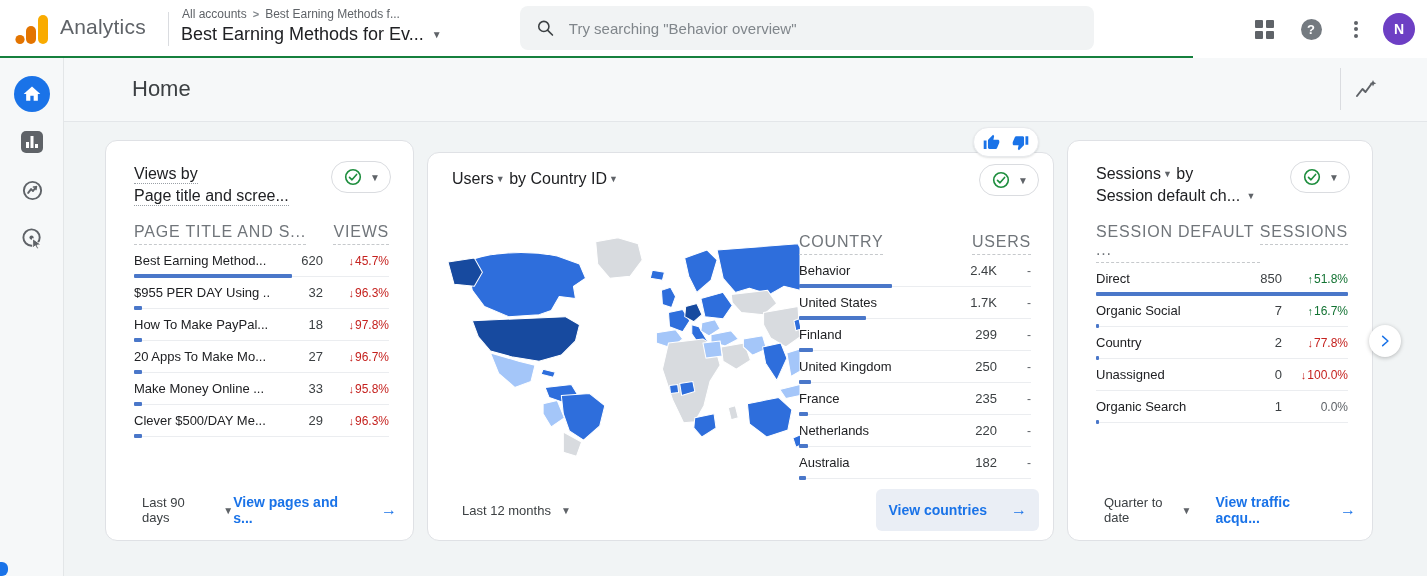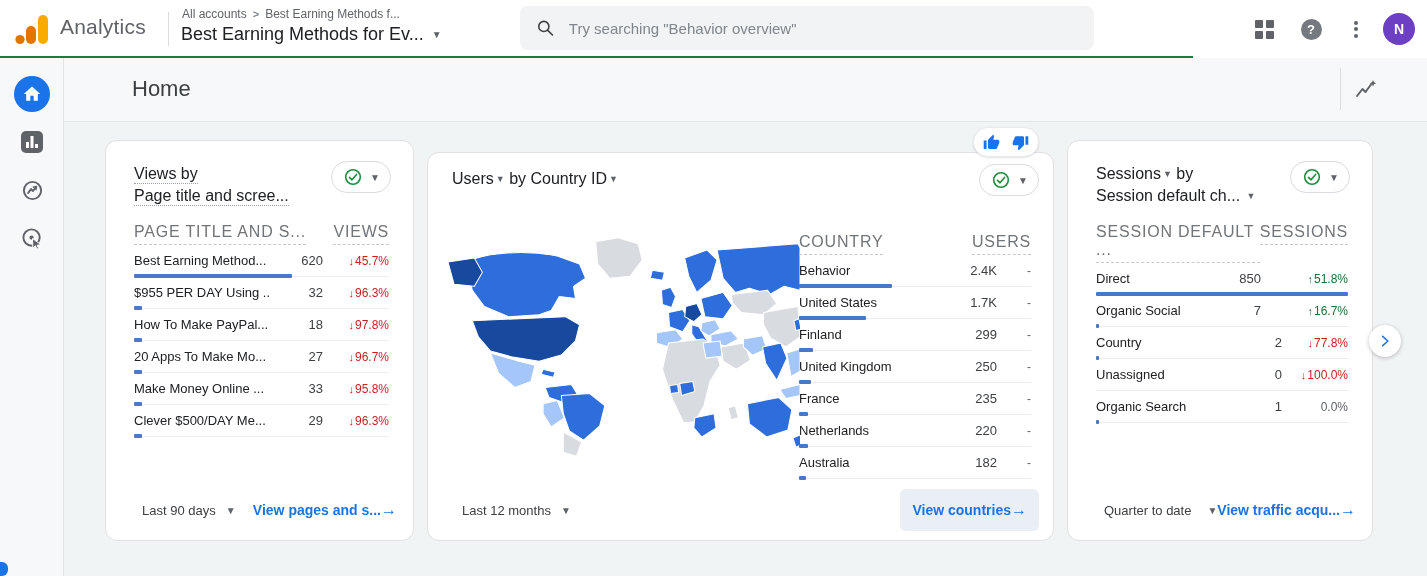--- a/index.html
+++ b/index.html
@@ -68,36 +68,36 @@
   .card-users .thead { margin-top:0; }
   .th { font-size:16px; letter-spacing:.8px; color:#70757a; border-bottom:1px dashed #c6c9cc; padding-bottom:3px; }
   .th-val { margin-left:auto; }
   .t-row { display:flex; align-items:center; height:32px; position:relative; border-bottom:1px solid #ebedf0; }
   .t-label { flex:1; font-size:13px; color:#202124; white-space:nowrap; overflow:hidden; }
   .t-value { width:52px; text-align:right; font-size:13px; color:#3c4043; }
   .t-change { width:66px; text-align:right; font-size:12px; }
   .users-table .t-change { width:34px; }
   .t-arrow { font-size:11px; margin-right:1px; }
   .chg-down { color:var(--negative-red,#c5221f); }
-  .chg-up   { color:var(--positive-green,#137333);margin-left:21px; }
+  .chg-up   { color:var(--positive-green,#137333); }
   .chg-flat, .chg-none { color:#5f6368; }
   .t-bar { position:absolute; left:0; bottom:-2px; height:4px; background:var(--bar-blue,#4a77c9); border-radius:1px; }
   
   .users-title { position:absolute; left:24px; top:15px; }
   .map-wrap { position:absolute; left:18px; top:80px; width:354px; height:228px; }
   .users-table { position:absolute; left:371px; top:74px; width:232px; }
   .m-none { fill:var(--map-none,#d8dbdf); } .m-low { fill:var(--map-low,#a4c6f9); }
   .m-mid { fill:var(--map-mid,#2e6edc); }  .m-high { fill:var(--map-high,#174a9f); }
   .map-wrap path { stroke:#fff; stroke-width:1; stroke-linejoin:round; }
   
   .card-footer { position:absolute; left:0; right:0; bottom:12px; height:36px; display:flex;
                  align-items:center; padding:0 16px 0 36px; }
   .card-users .card-footer { padding:0 14px 0 34px; }
   .period { font-size:13px; color:#3c4043; display:flex; align-items:center; gap:10px; cursor:pointer; }
-  .link-group { margin-left:auto; display:flex; align-items:center; gap:0; cursor:pointer; }
+  .link-group { margin-left:auto; display:flex; align-items:center; gap:24px; cursor:pointer; }
   .link { font-size:14px; color:var(--link-blue,#1a73e8); font-weight:bold; }
   .arrow-r { font-size:16px; color:var(--link-blue,#1a73e8); }
   .chip { background:#eaeef5; border-radius:6px; padding:12px 12px;justify-content:space-between; }
   .tight-caret { margin-right:0; }
   
   .thumbs-pill { position:absolute; left:909px; top:5px; width:66px; height:30px; background:#fff;
                  border-radius:15px; border:1px solid #e8eaed; box-shadow:0 1px 2px rgba(60,64,67,.15);
                  display:flex; align-items:center; justify-content:center; gap:12px; z-index:5; }
   .thumb-btn { display:flex; cursor:pointer; }
   .next-btn { position:absolute; left:1305px; top:203px; width:32px; height:32px; border-radius:50%;

